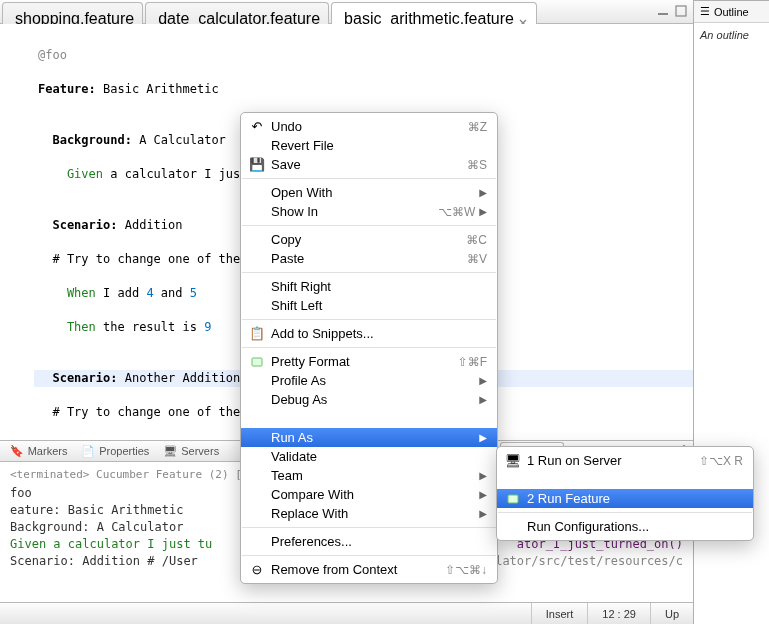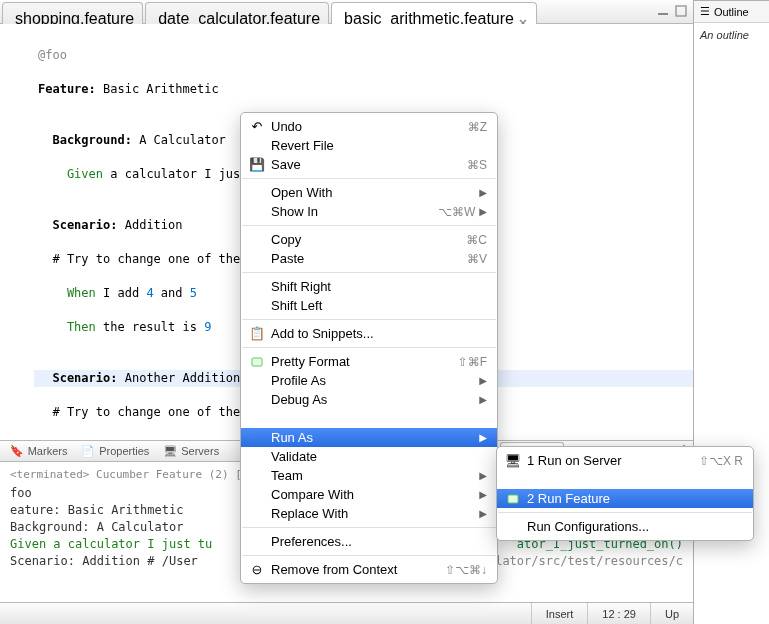--- a/index.html
+++ b/index.html
@@ -141,21 +141,21 @@
         <span>📌</span>
       </div>
     </div>
 
     <div class="console">
       <div class="hdr">&lt;terminated&gt; Cucumber Feature (2) [Cu</div>
 <div>foo</div>
 <div>eature: Basic Arithmetic</div>
 <div></div>
 <div> Background: A Calculator</div>
-<div><span style="color:#1e7f1e">   Given</span><span style="color:#1e7f1e"> a calculator I just tu</span><span style="float:right;color:#15803d">ator_I_just_turned_on()</span></div>
+<div><span style="color:#1e7f1e">   Given</span><span style="color:#1e7f1e"> a calculator I just tu</span><span style="float:right;color:#701a75">ator_I_just_turned_on()</span></div>
 <div></div>
 <div><span> Scenario: Addition     # /User</span><span style="float:right;color:#888">/java-calculator/src/test/resources/c</span></div>
     </div>
 
     <div class="status-bar">
       <div class="status-spacer"></div>
       <div class="status-cell">Insert</div>
       <div class="status-cell">12 : 29</div>
       <div class="status-cell">Up</div>
     </div>

